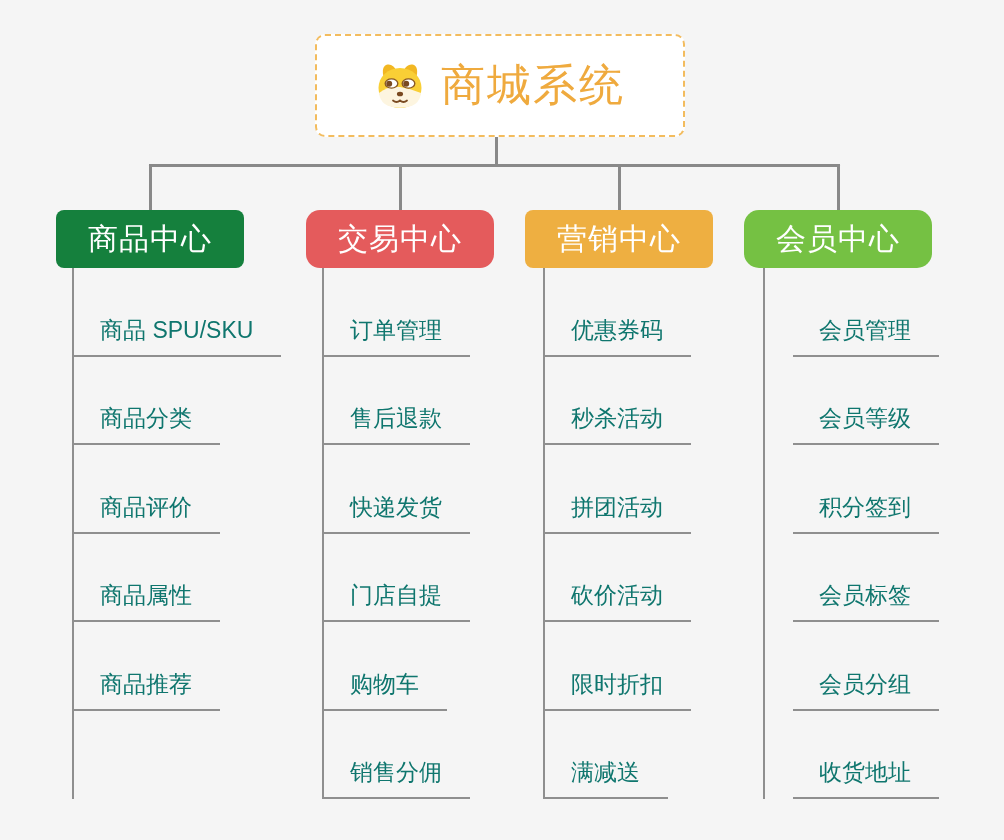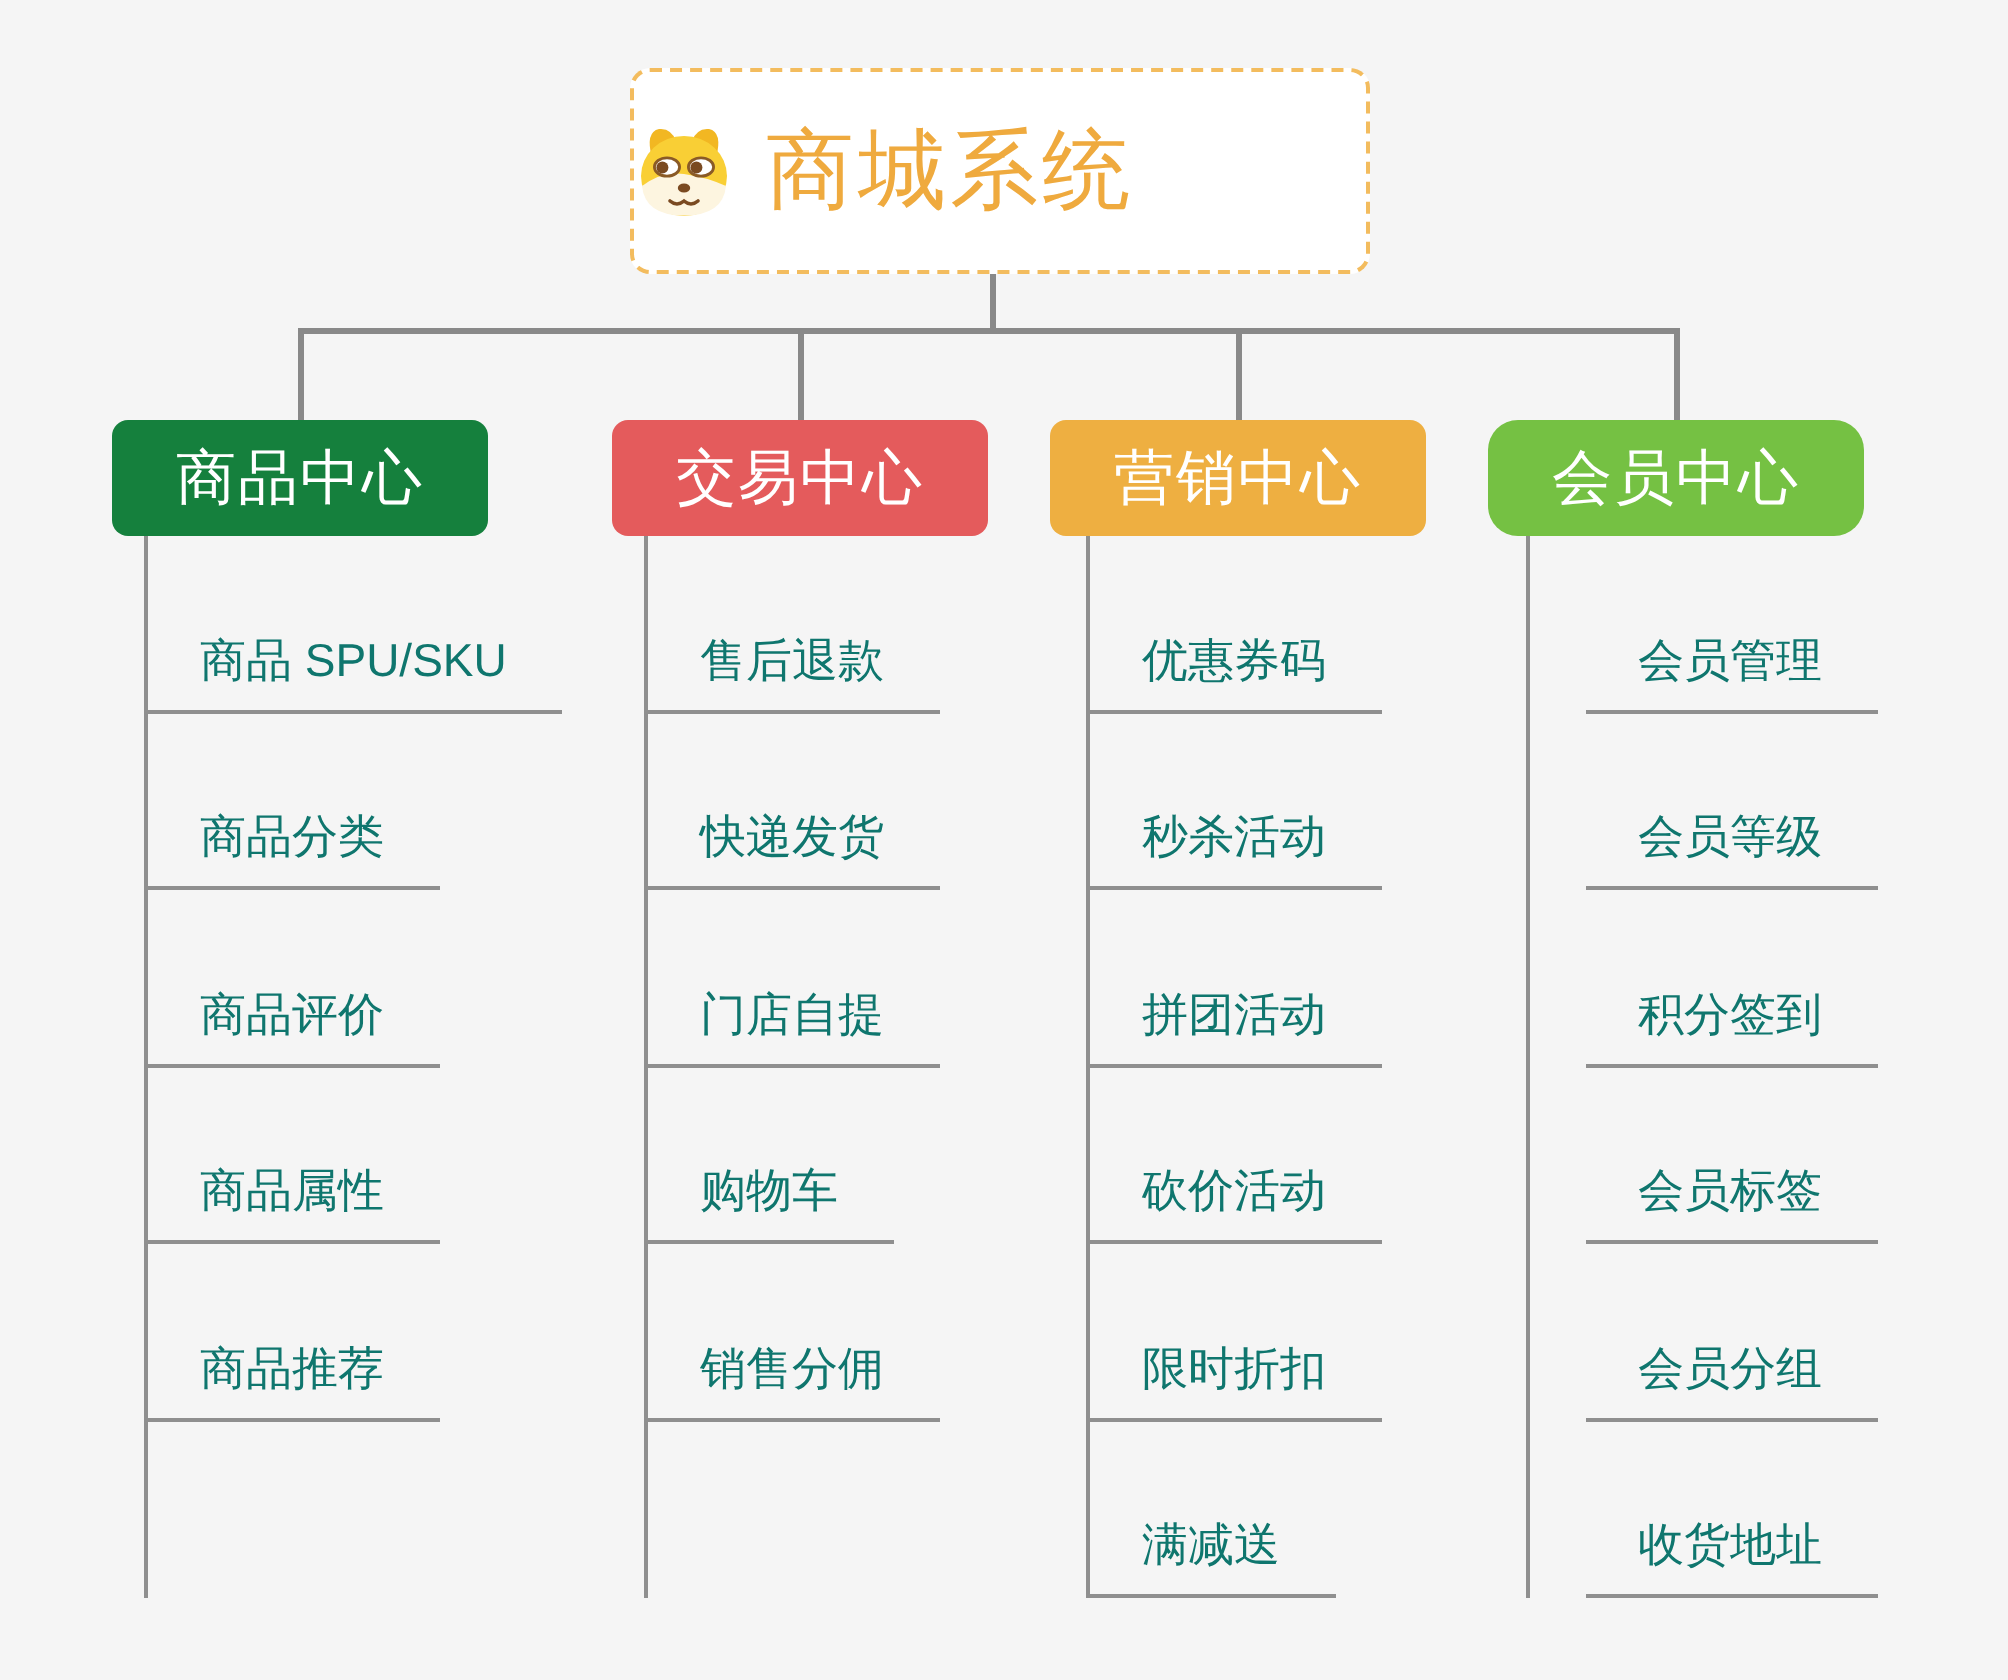--- a/index.html
+++ b/index.html
@@ -12,21 +12,21 @@
   }
   .canvas{position:relative;width:1004px;height:840px;}
 
   
   .root-node{
     position:absolute;left:315px;top:34px;width:370px;height:103px;
     background:#FFFFFF;
     border:2px dashed #F3BC5E;
     border-radius:10px;
     box-sizing:border-box;
-    display:flex;align-items:center;gap:16px;
+    display:flex;align-items:center;justify-content:center;gap:16px;
   }
   .root-title{
     font-size:44px;
     font-weight:500;
     letter-spacing:2px;
     color:#EFAA3E;
     white-space:nowrap;
   }
   .dog-icon{width:50px;height:47px;flex:0 0 auto;}
 
@@ -39,21 +39,21 @@
 
   
   .branch-box{
     position:absolute;top:210px;width:188px;height:58px;
     border-radius:8px;
     display:flex;align-items:center;justify-content:center;
     color:#FFFFFF;font-size:30px;letter-spacing:1px;
     white-space:nowrap;
     box-sizing:border-box;
   }
-  .b1{left:56px;} .b2{left:306px;} .b3{left:525px;} .b4{left:744px;}
+  .b1{left:56px;} .b2{left:306px;border-radius:14px;} .b3{left:525px;} .b4{left:744px;}
 
   
   .leaf-col{
     position:absolute;top:268px;height:531px;width:235px;
     border-left:2px solid #8F8F8F;
     display:grid;
     grid-template-rows:repeat(6,1fr);
     box-sizing:content-box;
   }
   .c1{left:72px;} .c2{left:322px;} .c3{left:543px;} .c4{left:763px;padding-left:28px;}
@@ -125,20 +125,23 @@
     <div class="leaf-row">
         <span class="leaf">商品属性</span>
       </div>
     <div class="leaf-row">
         <span class="leaf">商品推荐</span>
       </div>
   </div>
 
   <div class="leaf-col c2">
     <div class="leaf-row">
+        <span class="leaf">订单管理</span>
+      </div>
+    <div class="leaf-row">
         <span class="leaf">售后退款</span>
       </div>
     <div class="leaf-row">
         <span class="leaf">快递发货</span>
       </div>
     <div class="leaf-row">
         <span class="leaf">门店自提</span>
       </div>
     <div class="leaf-row">
         <span class="leaf">购物车</span>

